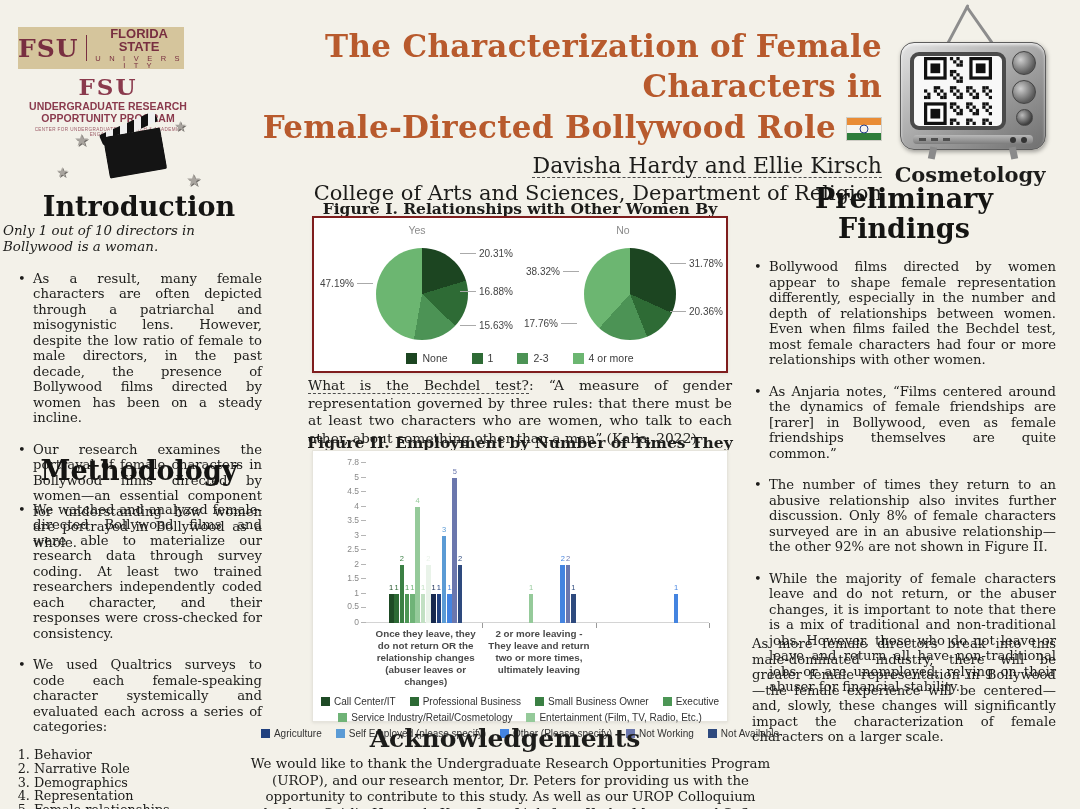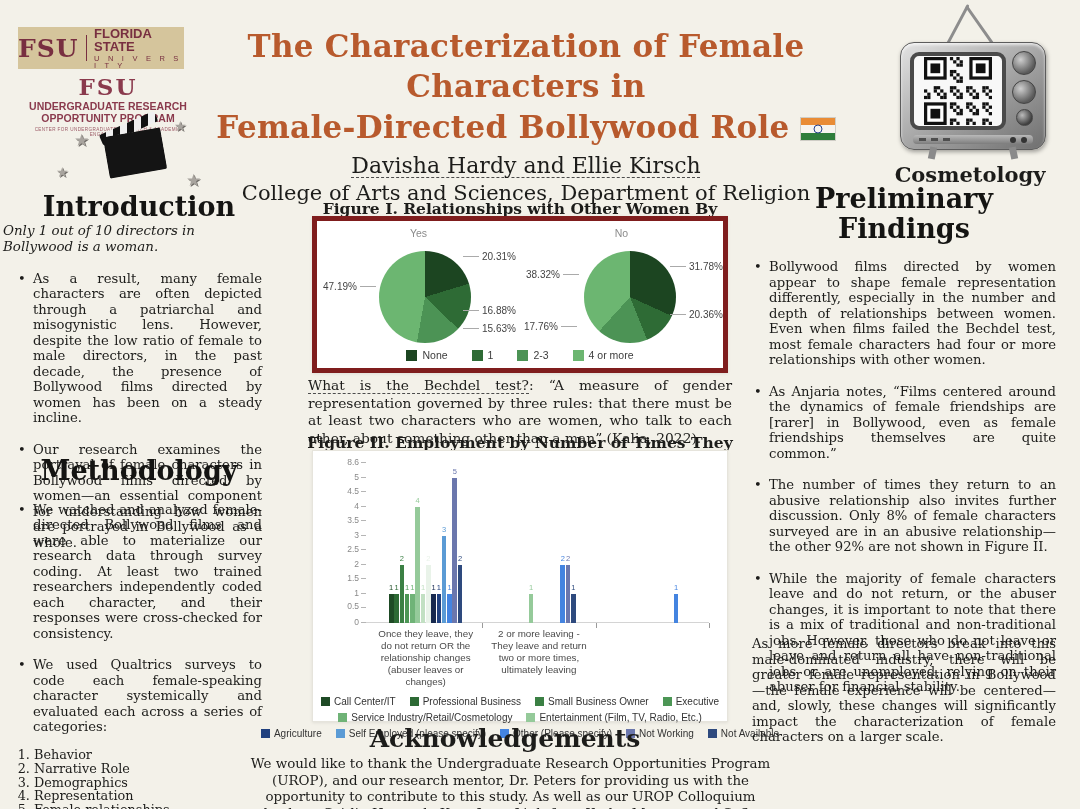--- a/index.html
+++ b/index.html
@@ -9,39 +9,39 @@
     font-family:"DejaVu Serif","Liberation Serif",serif; color:#1c1c1a;
   }
   .abs { position:absolute; }
 
   
   .fsu-lockup { left:18px; top:27px; width:166px; height:42px; background:#d5c59c;
     display:flex; align-items:center; justify-content:center; gap:7px; }
   .fsu-lockup .fsu-mark { color:#782F40; font-weight:bold; font-size:25px; letter-spacing:1px;
     font-family:"DejaVu Serif",serif; }
   .fsu-lockup .divider { width:2px; height:26px; background:#782F40; }
-  .fsu-lockup .fsu-words { color:#782F40; text-align:left; line-height:1; }
+  .fsu-lockup .fsu-words { color:#782F40; text-align:center; line-height:1; }
   .fsu-lockup .fsu-words .l1 { font-family:"Liberation Sans",sans-serif; font-weight:bold; font-size:13px; }
   .fsu-lockup .fsu-words .l2 { font-family:"Liberation Sans",sans-serif; font-size:7.5px; letter-spacing:3.2px; margin-top:2px; }
 
   .urop-logo { left:18px; top:74px; width:180px; text-align:center; color:#8a3a4d; line-height:1.1; }
   .urop-logo .big { font-size:23px; font-weight:bold; letter-spacing:2px; font-family:"DejaVu Serif",serif; }
   .urop-logo .mid { font-family:"Liberation Sans",sans-serif; font-weight:bold; font-size:10.5px; margin-top:2px; }
   .urop-logo .tiny { font-family:"Liberation Sans",sans-serif; font-size:4.6px; letter-spacing:0.4px; margin-top:3px; color:#9c5a66; }
 
   .clapper-scene { left:48px; top:112px; width:180px; height:82px; }
   .star { position:absolute; color:#a8a49e; text-shadow:1px 1px 0 #6f6c67; font-size:17px; }
   .clapperboard { position:absolute; left:58px; top:18px; width:58px; height:46px; transform:rotate(-10deg); }
   .clapper-top { position:absolute; top:-8px; left:-3px; width:60px; height:11px; transform:rotate(-14deg);
     background:repeating-linear-gradient(115deg,#111 0 7px,#efefef 7px 14px); border-radius:2px; }
   .clapper-body { position:absolute; top:2px; width:58px; height:42px; background:#141414; border-radius:2px;
     background-image:linear-gradient(#141414 55%, #141414),
       repeating-linear-gradient(180deg,#141414 0 9px,#e8e8e8 9px 10px); }
 
-  .title-block { left:170px; top:26px; width:712px; text-align:center; }
+  .title-block { left:170px; top:26px; width:712px; text-align:right; }
   .title-line { font-size:31px; font-weight:bold; color:#b85a2d; line-height:1.3; letter-spacing:0.3px; }
   .india-flag { display:inline-block; width:36px; height:24px; vertical-align:-3px; margin-left:10px;
     background:linear-gradient(#e98c36 33.3%, #f6f4ef 33.3% 66.6%, #2e7d3b 66.6%);
     border:1px solid #cfcdc6; position:relative; }
   .india-flag::after { content:""; position:absolute; left:50%; top:50%; width:7px; height:7px;
     transform:translate(-50%,-50%); border:1.5px solid #27418d; border-radius:50%; }
   .authors-line { font-size:22px; margin-top:6px; text-decoration:underline dashed 1px; text-underline-offset:4px; text-decoration-color:#4c4c4c; }
   .advisor-line, .affil-line { font-size:21px; margin-top:3px; }
 
   
@@ -80,21 +80,21 @@
   .cat-list { margin:13px 0 0 4px; padding-left:14px; font-size:12.8px; line-height:13.4px; }
   .cat-list li { margin-bottom:0.5px; }
 
   .col-findings { left:752px; top:184px; width:304px; }
   .col-implications { left:752px; top:630px; width:304px; }
   .col-implications p { text-align:justify; font-size:13.2px; line-height:15.5px; margin-top:6px; }
 
   
   .fig-caption { text-align:center; font-weight:bold; font-size:15.5px; }
   .fig1-caption { left:308px; top:199px; width:424px; }
-  .fig1-panel { left:312px; top:216px; width:416px; height:157px; background:#fff; border:5px solid #7f1d1d;
+  .fig1-panel { left:312px; top:216px; width:416px; height:157px; background:#fff; border:2px solid #7f1d1d;
     box-shadow:0 1px 3px rgba(0,0,0,.08); display:flex; font-family:"Liberation Sans",sans-serif; }
   .pie-half { position:relative; width:50%; height:100%; }
   .pie-sub { position:absolute; top:6px; left:0; right:0; text-align:center; color:#8b8b8b; font-size:10.5px; }
   .pie { position:absolute; width:92px; height:92px; border-radius:50%; top:30px; }
   .pie-left { left:62px; } .pie-right { left:64px; }
   .plabel { position:absolute; display:flex; align-items:center; gap:3px; font-size:10px; color:#444; }
   .plabel .line { width:16px; height:1px; background:#aaa; }
   .pie-legend { position:absolute; bottom:7px; left:0; right:0; display:flex; justify-content:center; gap:24px;
     font-family:"Liberation Sans",sans-serif; font-size:10.5px; color:#3c3c3c; }
   .pie-legend .item { display:flex; align-items:center; gap:5px; }
@@ -113,21 +113,21 @@
   .ylab { position:absolute; right:100%; margin-right:10px; width:30px; text-align:right; font-size:8.5px; color:#8a8a8a; transform:translateY(4px); }
   .ytick { position:absolute; right:100%; margin-right:3px; width:5px; height:1px; background:#b5b5b5; }
   .xtick { position:absolute; bottom:-5px; width:1px; height:5px; background:#9a9a9a; }
   .groups { position:absolute; inset:0; display:flex; align-items:flex-end; }
   .gcell { width:113.3px; height:100%; display:flex; align-items:flex-end; justify-content:center; }
   .bstrip { display:flex; align-items:flex-end; }
   .bslot { width:5.3px; display:flex; justify-content:center; align-items:flex-end; }
   .bar { position:relative; width:4.6px; }
   .bar .v { position:absolute; top:-10px; left:50%; transform:translateX(-50%); font-size:7.5px; line-height:1; }
   .xlabels { margin-left:56px; width:340px; display:flex; margin-top:5px; }
-  .xlabels div { width:113.3px; text-align:center; font-size:9.8px; line-height:1.22; color:#4a4a4a; padding:0 4px; }
+  .xlabels div { width:113.3px; text-align:center; font-size:9.8px; line-height:1.22; color:#4a4a4a; padding:0 4px;font-weight:bold; }
   .bar-legend { margin-top:8px; width:100%; display:flex; flex-direction:column; align-items:center; gap:5px;
     font-size:10px; color:#333; }
   .bar-legend .row { display:flex; justify-content:center; gap:14px; }
   .bar-legend .item { display:flex; align-items:center; gap:4px; white-space:nowrap; }
   .bar-legend .sw { width:9px; height:9px; }
 
   
   .ack-h { left:305px; top:724px; width:400px; text-align:center; font-size:25px; font-weight:bold; }
   .ack-text { left:238px; top:756px; width:545px; text-align:center; font-size:13.4px; line-height:16.5px; }
 </style>
@@ -312,21 +312,21 @@
 <div class="abs fig-caption fig1-caption">Figure I. Relationships with Other Women By Bechdel Test</div>
 
 <div class="abs fig1-panel">
   <div class="pie-half">
     <div class="pie-sub">Yes</div>
     <div class="pie pie-left" id="pie0" style="background: conic-gradient(rgb(28, 69, 33) 0deg, rgb(28, 69, 33) 73.1deg, rgb(46, 107, 53) 73.1deg, rgb(46, 107, 53) 133.9deg, rgb(76, 147, 85) 133.9deg, rgb(76, 147, 85) 190.2deg, rgb(108, 182, 113) 190.2deg, rgb(108, 182, 113) 360deg);"></div>
     <div class="plabel" style="left:146px; top:30px;">
         <span class="line"></span>
         <span>20.31%</span>
       </div>
-    <div class="plabel" style="left:146px; top:84px;">
+    <div class="plabel" style="left:146px; top:68px;">
         <span class="line"></span>
         <span>16.88%</span>
       </div>
     <div class="plabel" style="left:146px; top:102px;">
         <span class="line"></span>
         <span>15.63%</span>
       </div>
     <div class="plabel" style="left:6px; top:60px;">
         <span>47.19%</span>
         <span class="line"></span>
@@ -528,21 +528,21 @@
       <span class="ylab" style="bottom: 87.2727px;">3</span>
       <span class="ytick" style="bottom: 87.2727px;"></span>
       <span class="ylab" style="bottom: 101.818px;">3.5</span>
       <span class="ytick" style="bottom: 101.818px;"></span>
       <span class="ylab" style="bottom: 116.364px;">4</span>
       <span class="ytick" style="bottom: 116.364px;"></span>
       <span class="ylab" style="bottom: 130.909px;">4.5</span>
       <span class="ytick" style="bottom: 130.909px;"></span>
       <span class="ylab" style="bottom: 145.455px;">5</span>
       <span class="ytick" style="bottom: 145.455px;"></span>
-      <span class="ylab" style="bottom: 160px;">8.6</span>
+      <span class="ylab" style="bottom: 160px;">7.8</span>
       <span class="ytick" style="bottom: 160px;"></span>
       <span class="xtick" style="left: 113.3px;"></span>
       <span class="xtick" style="left: 226.6px;"></span>
       <span class="xtick" style="left: 339.9px;"></span>
     </div>
   <div class="xlabels" id="bar-xlabels">
       <div>Once they leave, they do not return OR the relationship changes (abuser leaves or changes)</div>
       <div>2 or more leaving - They leave and return two or more times, ultimately leaving</div>
     </div>
   <div class="bar-legend" id="bar-legend">

